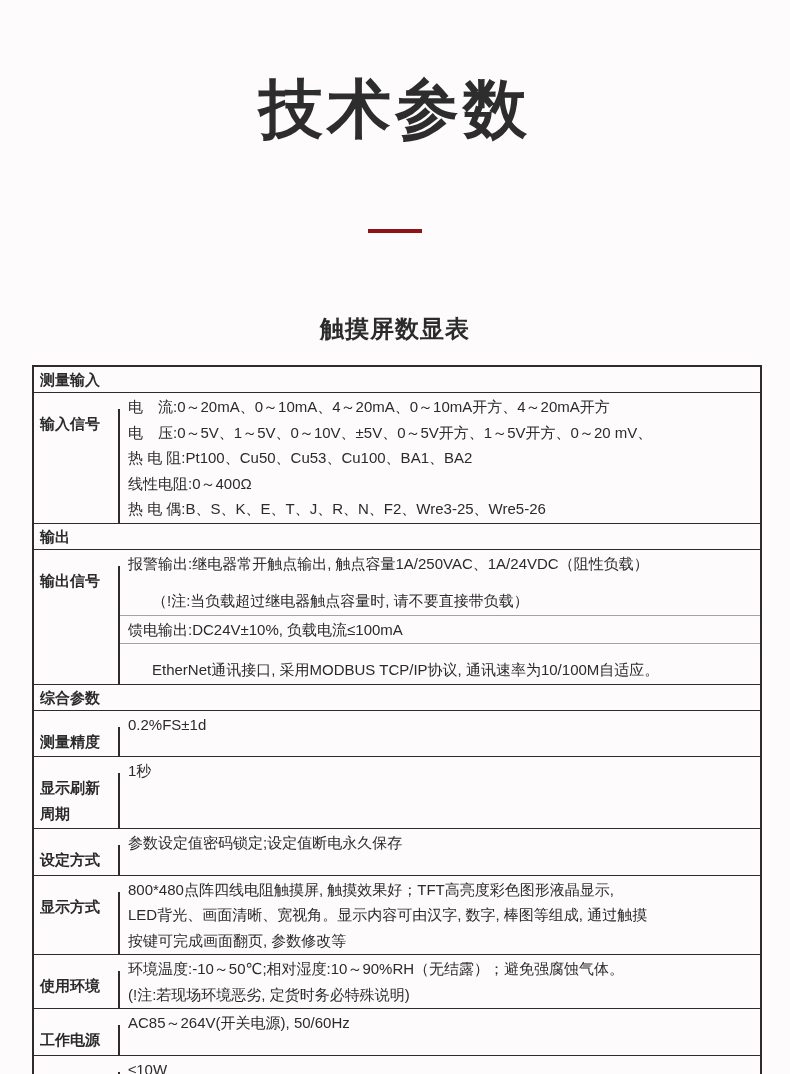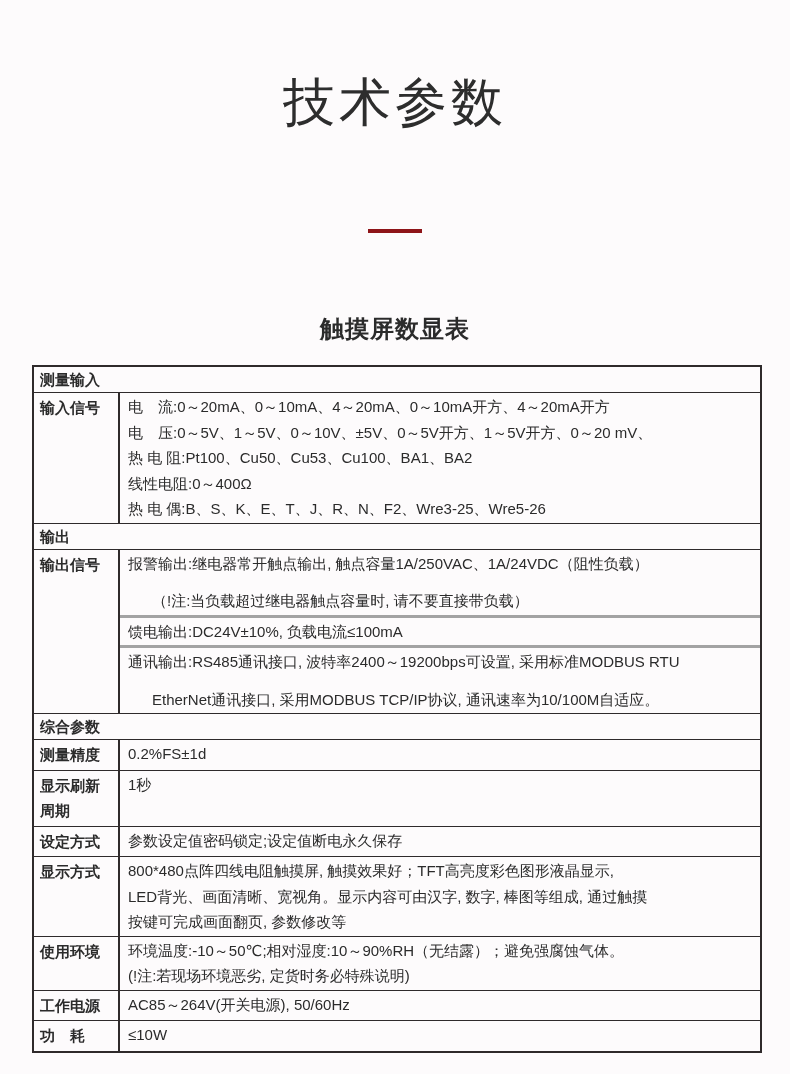--- a/index.html
+++ b/index.html
@@ -8,22 +8,22 @@
     background:#fdfbfc;
     font-family:"Liberation Sans","DejaVu Sans",sans-serif;
     color:#2b2b2b;
     overflow:hidden;
   }
   .page{position:relative;width:790px;height:1074px;background:#fdfbfc;}
 
   .page-title{
     position:absolute;top:74px;left:0;width:100%;
     text-align:center;
-    font-size:52px;line-height:1.1;
-    font-weight:400;color:#2d2d2d;
+    font-size:64px;line-height:1.1;
+    font-weight:700;color:#2d2d2d;
     letter-spacing:4px;
   }
   .title-underline{
     position:absolute;top:229px;left:50%;
     width:54px;height:4px;margin-left:-27px;
     background:#8e1418;
   }
   .page-subtitle{
     position:absolute;top:313px;left:0;width:100%;
     text-align:center;
@@ -49,25 +49,26 @@
     border-bottom:1px solid #2f2a2b;
   }
   .spec-row:last-child{border-bottom:none;}
   .row-label{
     width:76px;flex:0 0 76px;
     border-right:2px solid #2f2a2b;
     padding:2px 2px 2px 6px;
     line-height:25.5px;
     white-space:pre-line;
     font-weight:600;
+    margin-top:16px;
   }
   .row-content{flex:1;min-width:0;display:flex;flex-direction:column;}
   .sub-cell{
     padding:1px 8px;
-    border-bottom:3px solid #a3a3a3;
+    border-bottom:1px solid #a3a3a3;
   }
   .sub-cell:last-child{border-bottom:none;}
   .cell-line{
     line-height:25.5px;
     white-space:nowrap;
     overflow:hidden;
   }
   .indent1{padding-left:24px;margin-top:12px;}
 </style>
 </head>
@@ -102,21 +103,20 @@
       <div class="row-label">输出信号</div>
       <div class="row-content">
         <div class="sub-cell">
           <div class="cell-line">报警输出:继电器常开触点输出, 触点容量1A/250VAC、1A/24VDC（阻性负载）</div>
           <div class="cell-line indent1">（!注:当负载超过继电器触点容量时, 请不要直接带负载）</div>
         </div>
         <div class="sub-cell">
           <div class="cell-line">馈电输出:DC24V±10%, 负载电流≤100mA</div>
         </div>
         <div class="sub-cell">
-          <div class="cell-line">通讯输出:RS485通讯接口, 波特率2400～19200bps可设置, 采用标准MODBUS RTU</div>
           <div class="cell-line indent1">EtherNet通讯接口, 采用MODBUS TCP/IP协议, 通讯速率为10/100M自适应。</div>
         </div>
       </div>
     </div>
 
     <div class="sec-row">综合参数</div>
 
     <div class="spec-row">
       <div class="row-label">测量精度</div>
       <div class="row-content">

